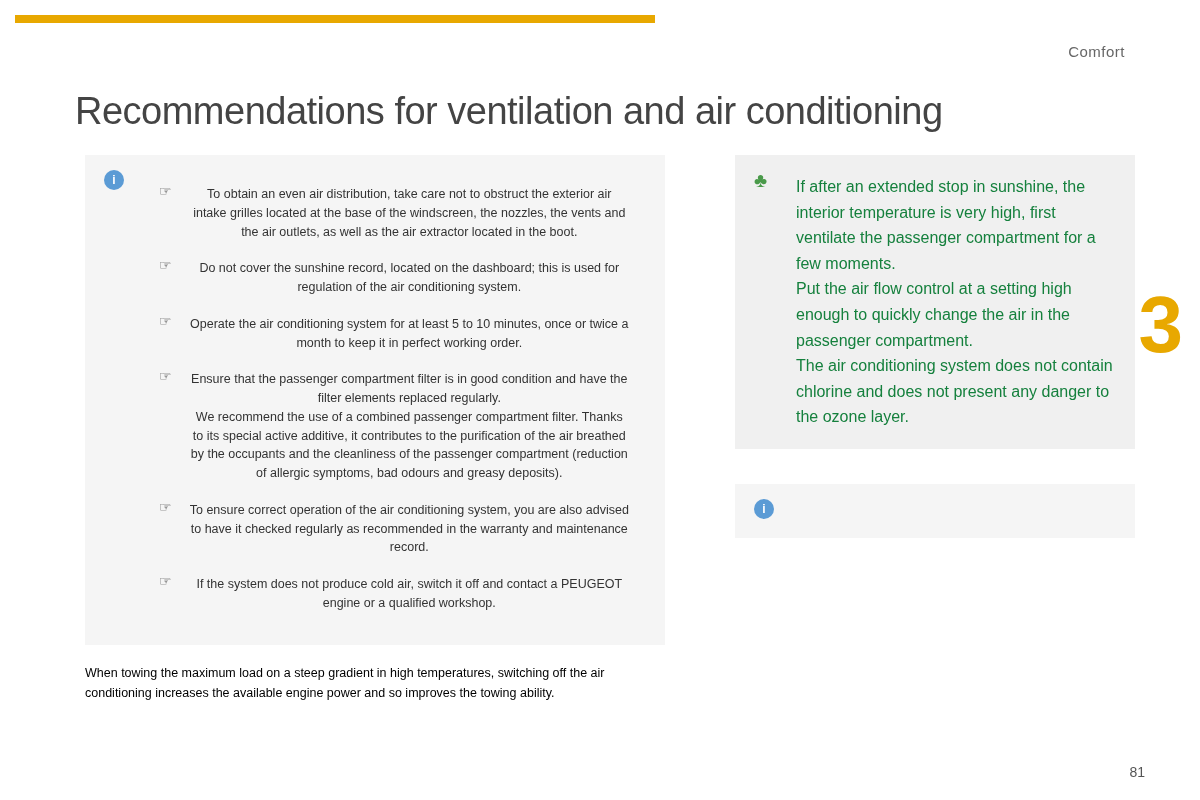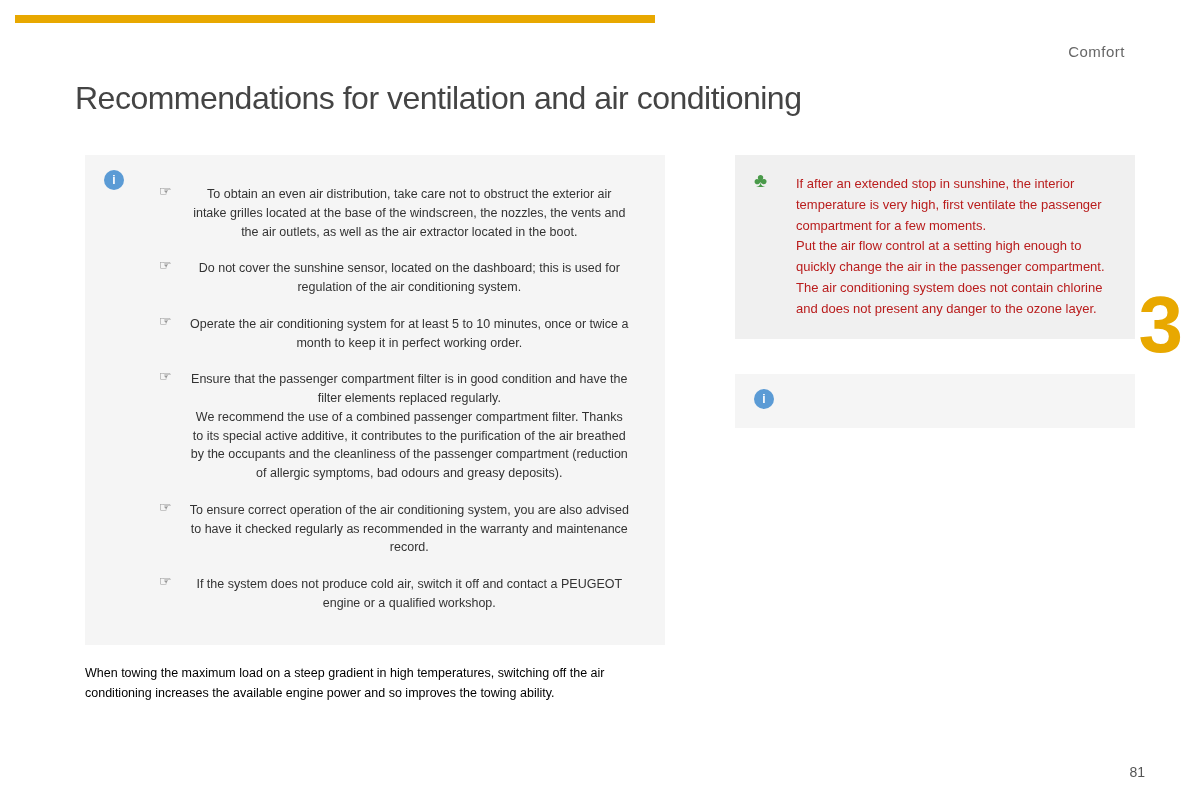--- a/index.html
+++ b/index.html
@@ -27,23 +27,23 @@
       position: absolute;
       top: 28px;
       right: 80px;
       font-size: 15px;
       color: #666;
       letter-spacing: 0.5px;
     }
 
     .page-title {
       position: absolute;
-      top: 65px;
+      top: 75px;
       left: 60px;
-      font-size: 32px;
+      font-size: 38px;
       font-weight: 300;
       color: #444;
       letter-spacing: -0.5px;
     }
 
     .content-area {
       position: absolute;
       top: 130px;
       left: 0;
       right: 0;
@@ -109,23 +109,23 @@
       width: 22px;
       height: 22px;
       flex-shrink: 0;
       margin-top: 1px;
       color: #4a9a4a;
       font-size: 20px;
       line-height: 1;
     }
 
     .clover-box-content {
-      font-size: 13px;
+      font-size: 16px;
       line-height: 1.6;
-      color: #b91c1c;
+      color: #15803d;
     }
 
     .bullet-list {
       list-style: none;
       margin-top: 6px;
     }
 
     .bullet-list li {
       display: flex;
       gap: 8px;
@@ -193,21 +193,21 @@
         <span>i</span>
       </div>
       <div class="info-box-content">
         <ul class="bullet-list">
           <li>
             <span class="bullet-arrow">☞</span>
             <span class="bullet-text">To obtain an even air distribution, take care not to obstruct the exterior air intake grilles located at the base of the windscreen, the nozzles, the vents and the air outlets, as well as the air extractor located in the boot.</span>
           </li>
           <li>
             <span class="bullet-arrow">☞</span>
-            <span class="bullet-text">Do not cover the sunshine sensor, located on the dashboard; this is used for regulation of the air conditioning system.</span>
+            <span class="bullet-text">Do not cover the sunshine record, located on the dashboard; this is used for regulation of the air conditioning system.</span>
           </li>
           <li>
             <span class="bullet-arrow">☞</span>
             <span class="bullet-text">Operate the air conditioning system for at least 5 to 10 minutes, once or twice a month to keep it in perfect working order.</span>
           </li>
           <li>
             <span class="bullet-arrow">☞</span>
             <span class="bullet-text">Ensure that the passenger compartment filter is in good condition and have the filter elements replaced regularly.<br>We recommend the use of a combined passenger compartment filter. Thanks to its special active additive, it contributes to the purification of the air breathed by the occupants and the cleanliness of the passenger compartment (reduction of allergic symptoms, bad odours and greasy deposits).</span>
           </li>
           <li>

